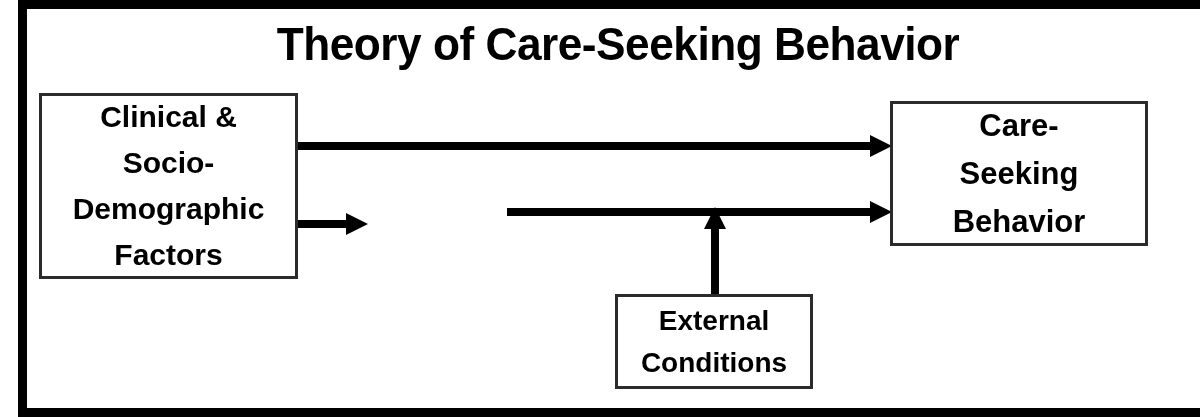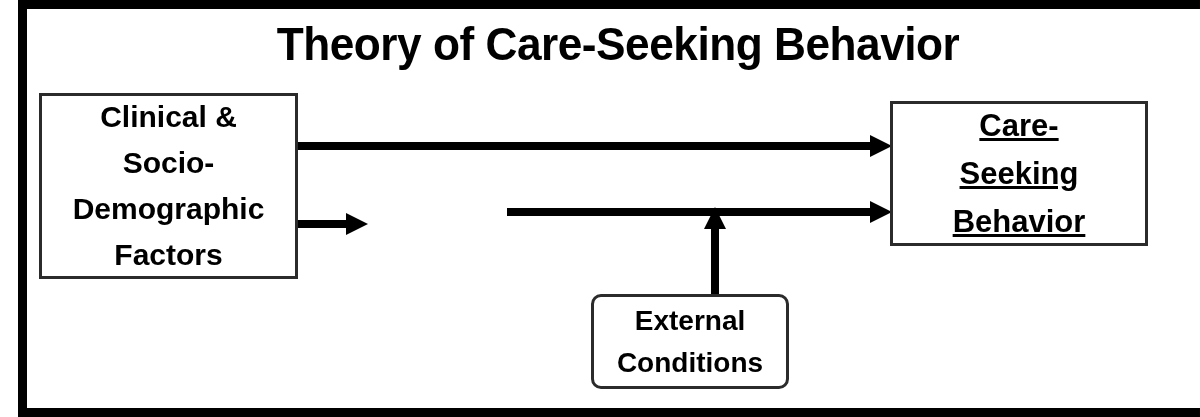--- a/index.html
+++ b/index.html
@@ -78,30 +78,28 @@
     font-size: 30px;
     line-height: 46px;
   }
   #node-behavior {
     left: 863px;
     top: 92px;
     width: 258px;
     height: 145px;
     font-size: 31px;
     line-height: 48px;
-    text-decoration: underline;
   }
   #node-external {
-    left: 564px;
+    left: 588px;
     top: 285px;
     width: 198px;
     height: 95px;
     font-size: 28px;
     line-height: 42px;
-    border-radius: 10px;
   }
 
   
   .edge {
     position: absolute;
     background: #000000;
     z-index: 1;
   }
   .edge-h { height: 8px; }
   .edge-v { width: 8px; }

